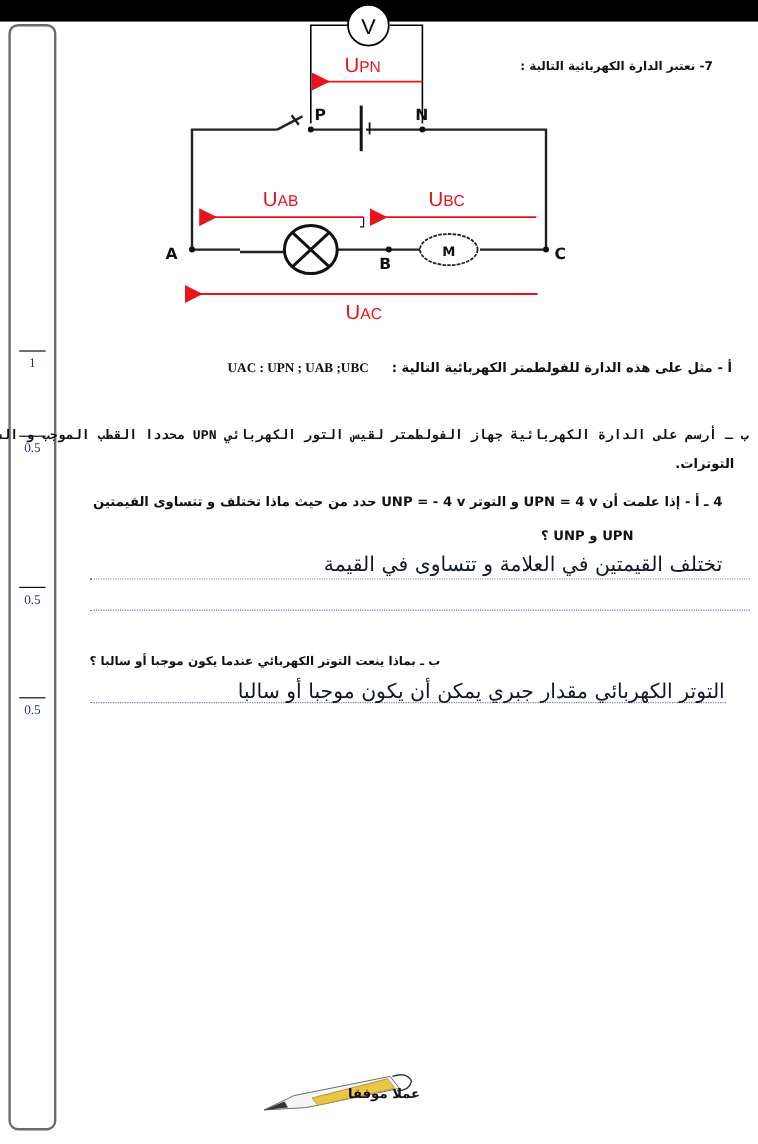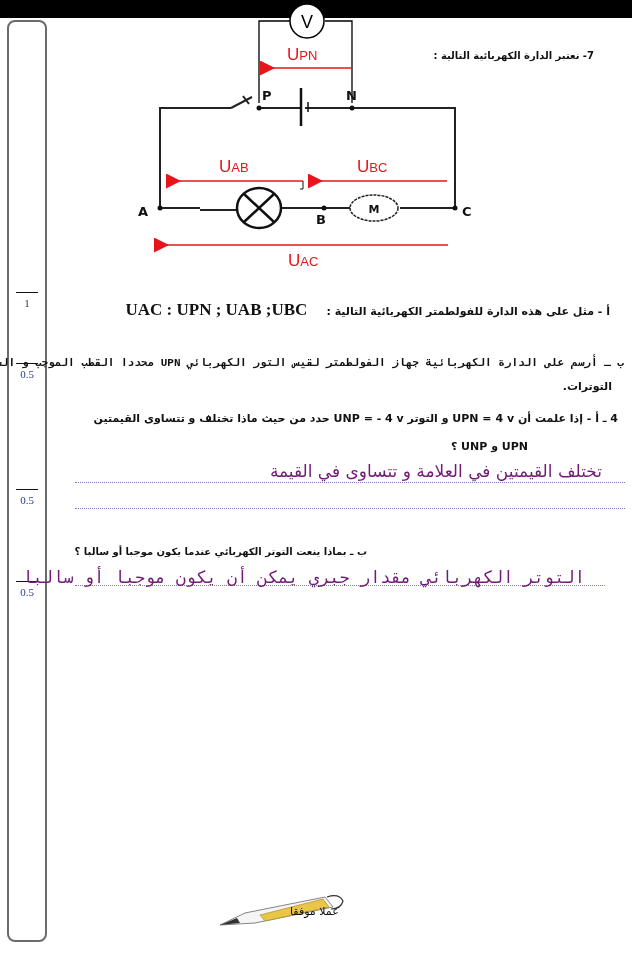--- a/index.html
+++ b/index.html
@@ -15,33 +15,33 @@
     .score { position: absolute; left: 14px; width: 26px; text-align: center; }
     .score .bar { height: 1px; background: #111; margin: 0 auto 4px auto; width: 22px; }
     .score .val { font-family: "Liberation Serif", serif; font-size: 11px; color: #2b3a8a; line-height: 12px; }
     .score .val.red { color: #5a1a3a; }
 
     .ar { position: absolute; direction: rtl; font-family: "DejaVu Sans", sans-serif; font-weight: bold; color: #111; white-space: nowrap; }
     .q3 { right: 38px; top: 50px; font-size: 10px; }
     .qa { right: 22px; top: 300px; font-size: 11px; }
     .qb1 { right: 8px; top: 356px; font-size: 11px; font-family: Liberation Mono, monospace; }
     .qb2 { right: 20px; top: 380px; font-size: 11px; }
-    .q4a { right: 14px; top: 412px; font-size: 11px; }
+    .q4a { right: 30px; top: 412px; font-size: 11px; }
     .q4b { right: 104px; top: 440px; font-size: 11px; }
     .qb4 { right: 265px; top: 546px; font-size: 10px; }
-    .uvals { font-family: "Liberation Serif", serif; font-weight: bold; font-size: 17px; direction: ltr; unicode-bidi: embed; }
+    .uvals { font-family: "Liberation Serif", serif; font-weight: bold; font-size: 11px; direction: ltr; unicode-bidi: embed; }
 
     .dotline { position: absolute; height: 0; border-top: 1.5px dotted #7a7aa8; }
-    .answer { position: absolute; direction: rtl; color: #701a75; font-size: 17px; white-space: nowrap; font-family: "DejaVu Sans", sans-serif; }
+    .answer { position: absolute; direction: rtl; color: #0f172a; font-size: 17px; white-space: nowrap; font-family: "DejaVu Sans", sans-serif; }
     .ans1 { right: 30px; top: 461px; }
-    .ans2 { right: 47px; top: 567px; font-family: Liberation Mono, monospace; }
+    .ans2 { right: 28px; top: 567px; }
 
     svg.circuit { position: absolute; left: 0; top: 0; }
     .logo { position: absolute; left: 215px; top: 885px; width: 140px; height: 68px; }
-    .logo-text { position: absolute; left: 290px; top: 905px; font-size: 11px; font-weight: normal; direction: rtl; color: #111; text-align: right; }
+    .logo-text { position: absolute; left: 290px; top: 905px; font-size: 11px; font-weight: bold; direction: rtl; color: #111; text-align: right; }
   </style>
 </head>
 <body>
 
 <div class="topbar"></div>
 
 <div class="margin-box"></div>
 
 <div class="score" style="top:292px">
   <div class="bar"></div>

